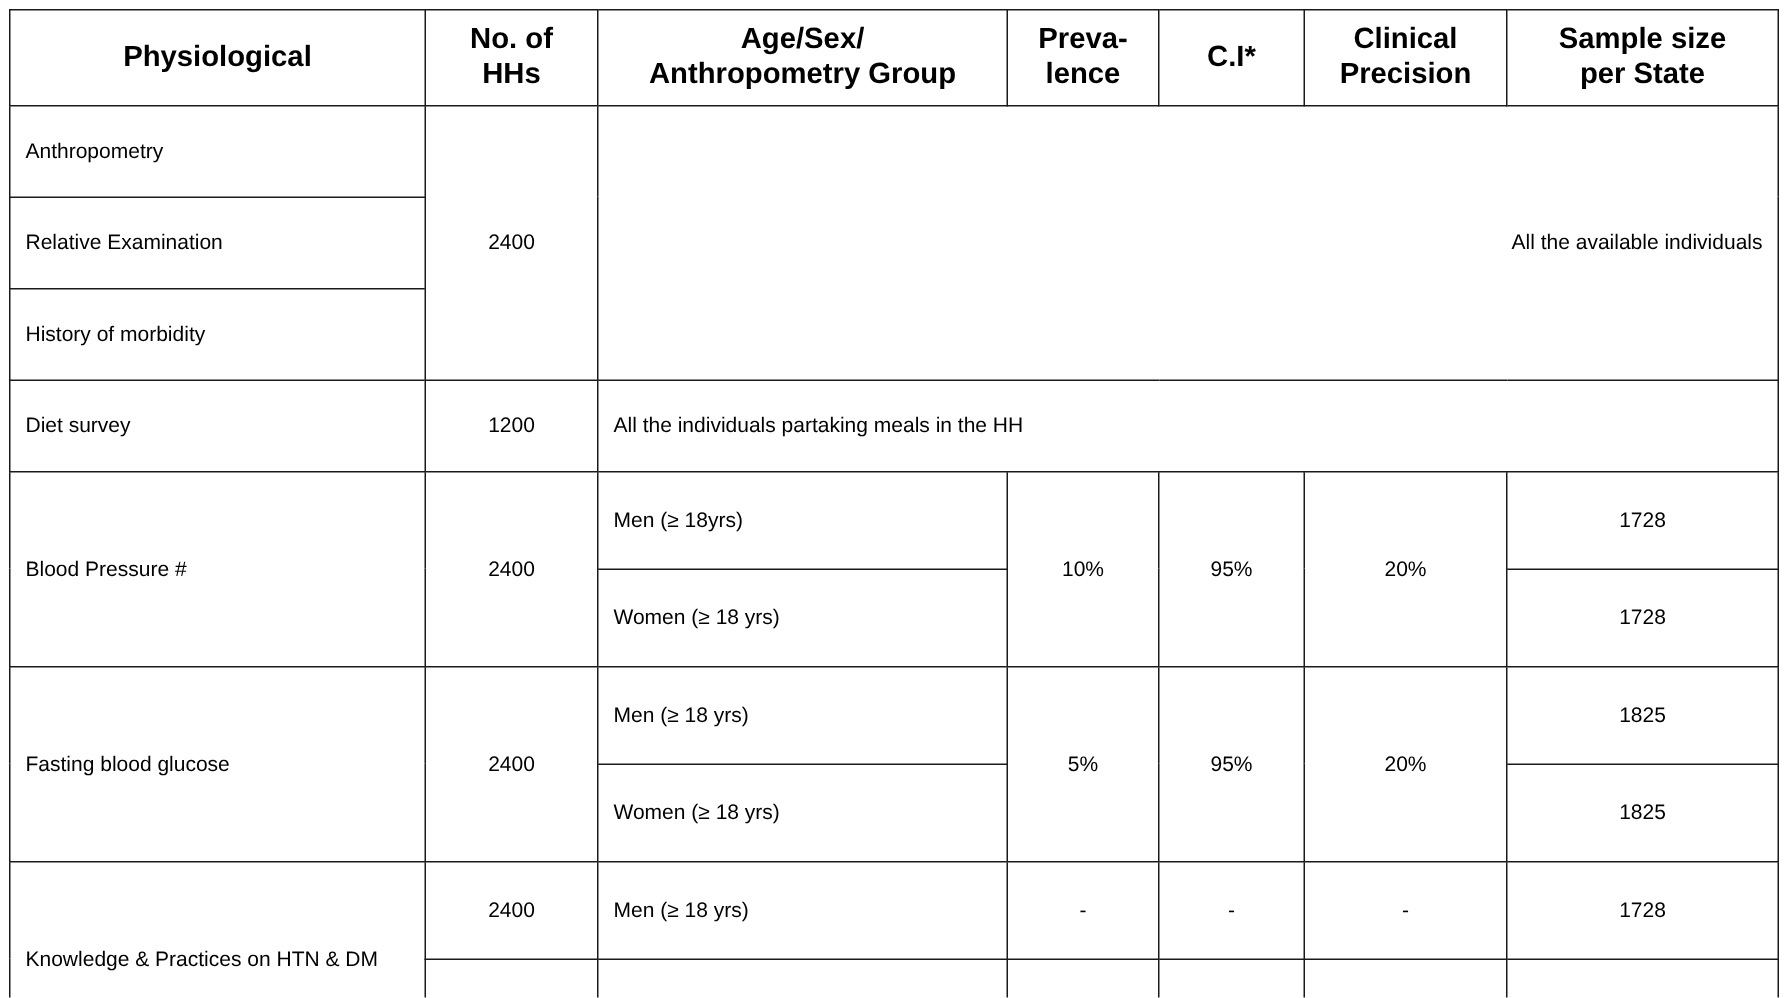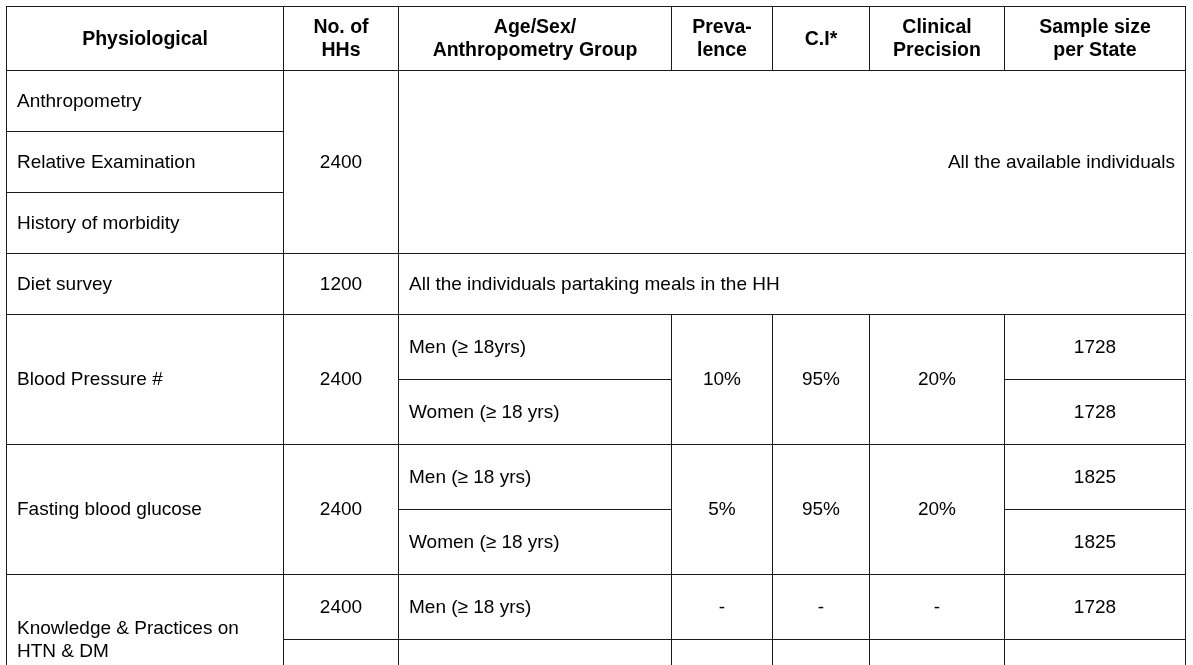--- a/index.html
+++ b/index.html
@@ -23,21 +23,21 @@
   }
   table.survey {
     border-collapse: collapse;
     table-layout: fixed;
     width: 1179px;
     margin: 0;
   }
   table.survey td, table.survey th {
     border: 1px solid #1a1a1a;
     padding: 6px 10px;
-    font-size: 19px;
+    font-size: 14px;
     font-weight: normal;
     vertical-align: middle;
     line-height: 1.25;
     background: #ffffff;
   }
   table.survey thead th {
     font-weight: bold;
     text-align: center;
     font-size: 19.5px;
     padding: 8px 6px;

